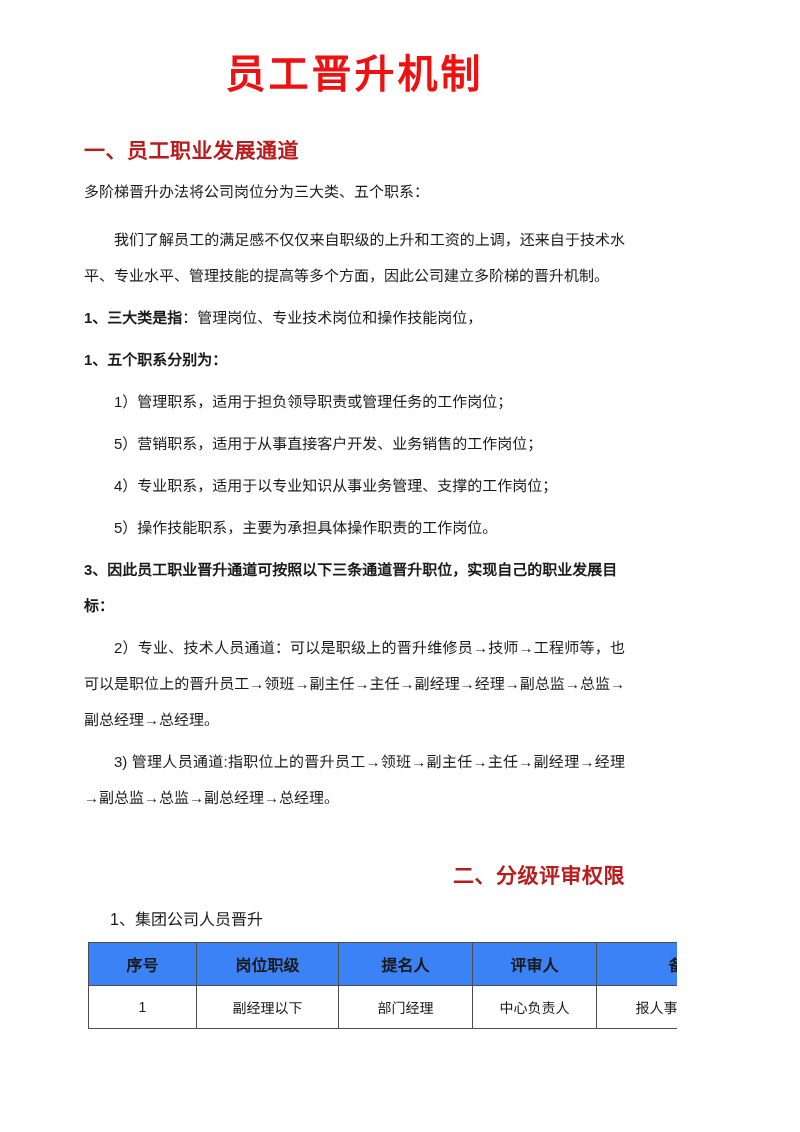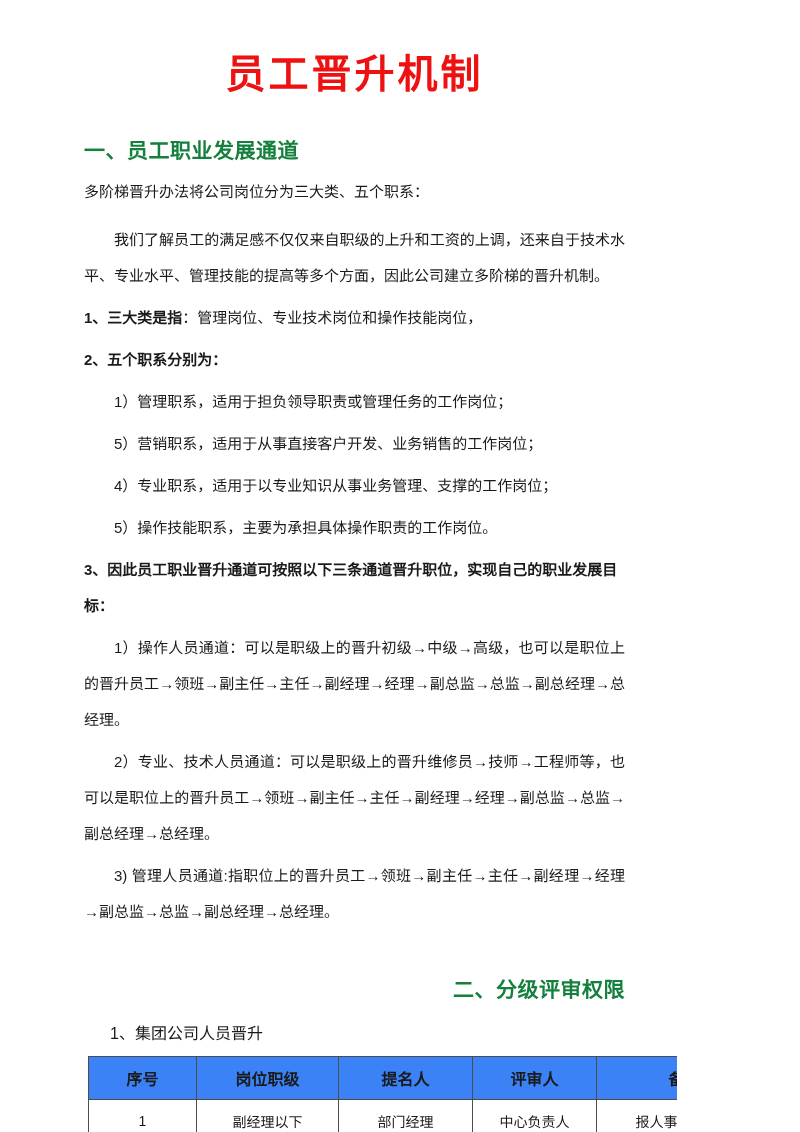--- a/index.html
+++ b/index.html
@@ -35,21 +35,21 @@
     color: #ee1111;
     letter-spacing: 3px;
   }
 
   
   .section-heading {
     margin: 0;
     padding-top: 38px;
     font-size: 21px;
     font-weight: bold;
-    color: #15803d;
+    color: #b91c1c;
     line-height: 1.35;
     letter-spacing: 0.5px;
   }
   .section-heading.second {
     padding-top: 46px;
     text-align: right;
   }
 
   
   .para {
@@ -150,33 +150,32 @@
 
   <p class="para gap">多阶梯晋升办法将公司岗位分为三大类、五个职系：</p>
 
   <p class="para indent first">我们了解员工的满足感不仅仅来自职级的上升和工资的上调，还来自于技术水平、专业水平、管理技能的提高等多个方面，因此公司建立多阶梯的晋升机制。</p>
 
   <p class="num-line">
     <span class="lead">1、三大类是指</span><span>：管理岗位、专业技术岗位和操作技能岗位，</span>
   </p>
 
   <p class="num-line">
-    <span class="lead">2、五个职系分别为：</span>
+    <span class="lead">1、五个职系分别为：</span>
   </p>
 
   <p class="sub-item">1）管理职系，适用于担负领导职责或管理任务的工作岗位；</p>
   <p class="sub-item">5）营销职系，适用于从事直接客户开发、业务销售的工作岗位；</p>
   <p class="sub-item">4）专业职系，适用于以专业知识从事业务管理、支撑的工作岗位；</p>
   <p class="sub-item">5）操作技能职系，主要为承担具体操作职责的工作岗位。</p>
 
   <p class="num-line">
     <span class="lead">3、因此员工职业晋升通道可按照以下三条通道晋升职位，实现自己的职业发展目标：</span>
   </p>
 
-  <p class="sub-item">1）操作人员通道：可以是职级上的晋升初级→中级→高级，也可以是职位上的晋升员工→领班→副主任→主任→副经理→经理→副总监→总监→副总经理→总经理。</p>
   <p class="sub-item">2）专业、技术人员通道：可以是职级上的晋升维修员→技师→工程师等，也可以是职位上的晋升员工→领班→副主任→主任→副经理→经理→副总监→总监→副总经理→总经理。</p>
   <p class="sub-item">3) 管理人员通道:指职位上的晋升员工→领班→副主任→主任→副经理→经理→副总监→总监→副总经理→总经理。</p>
 
   <h2 class="section-heading second">二、分级评审权限</h2>
 
   <h3 class="sub-heading">1、集团公司人员晋升</h3>
 
   <div class="table-wrap">
     <table class="grade-table">
       <colgroup>

